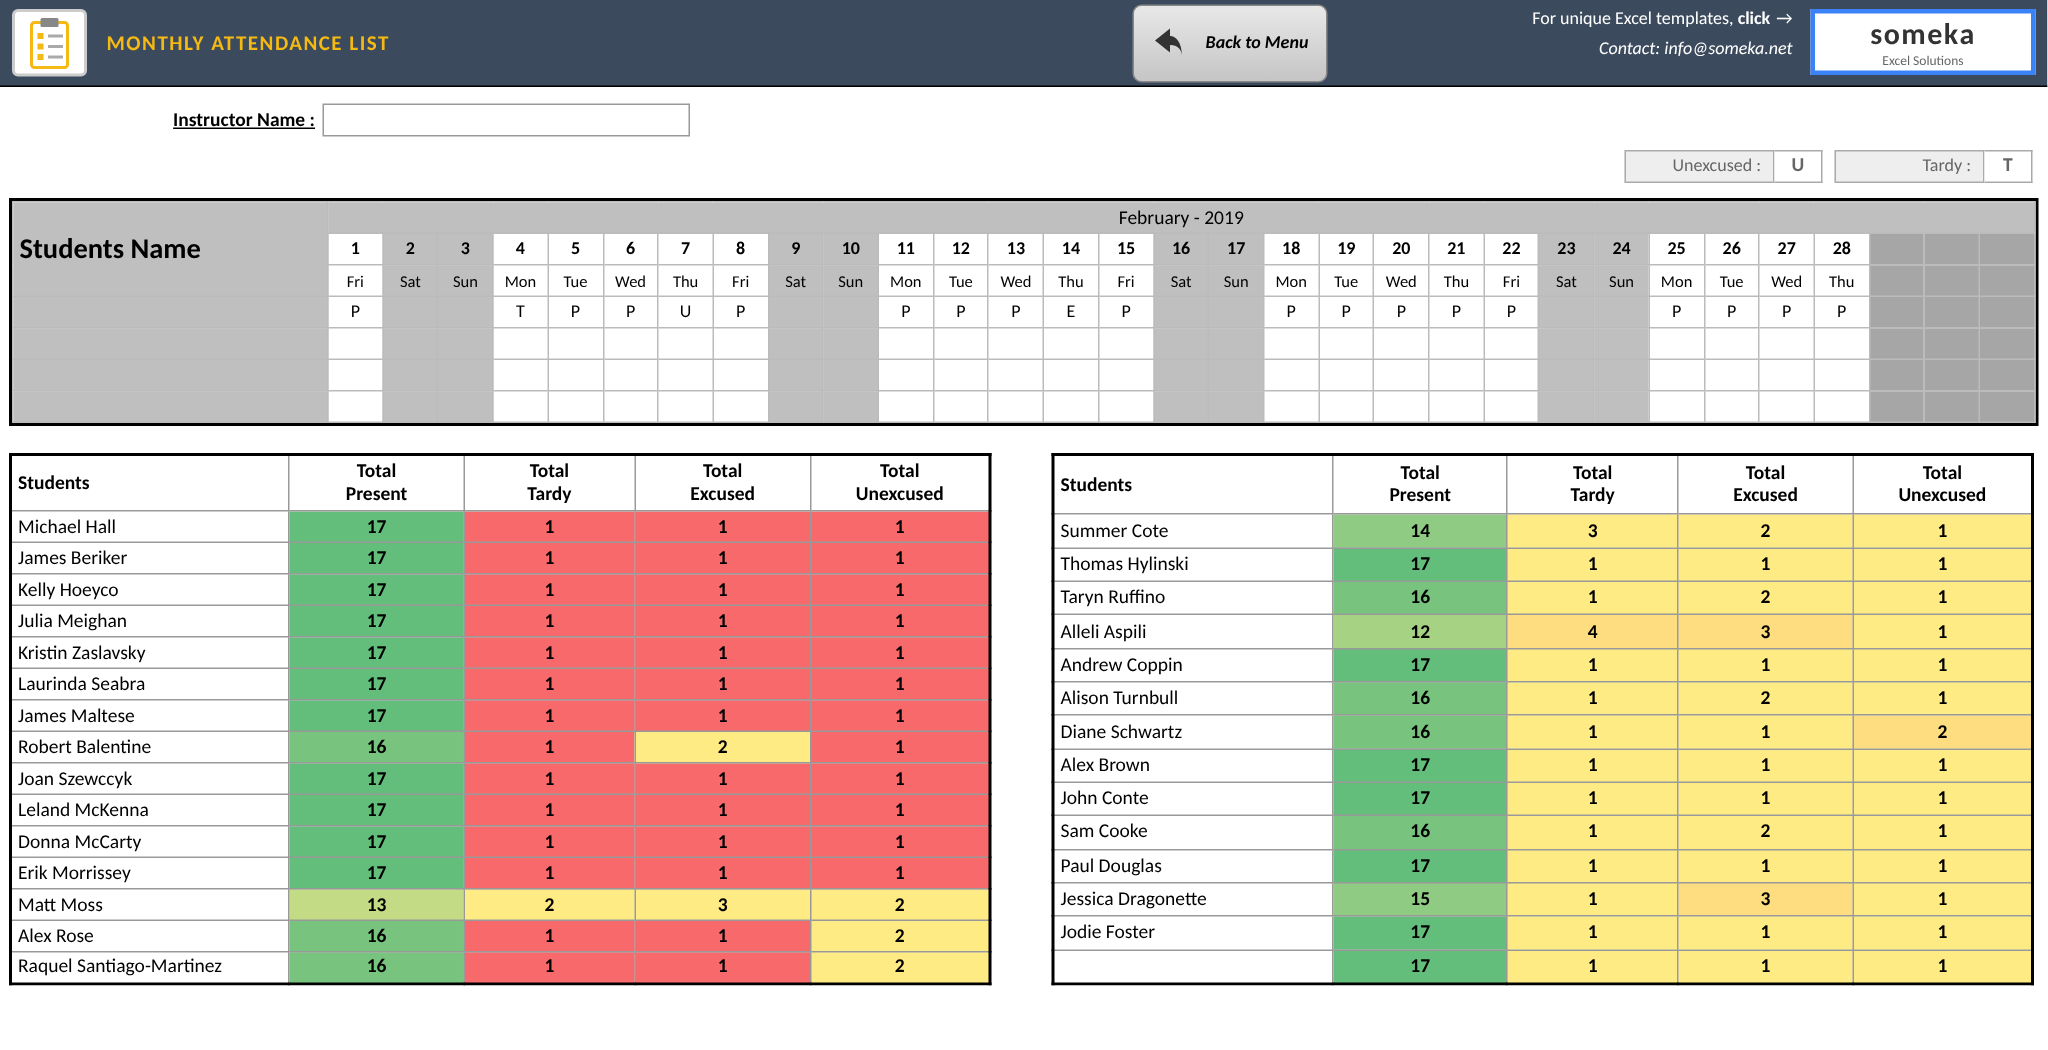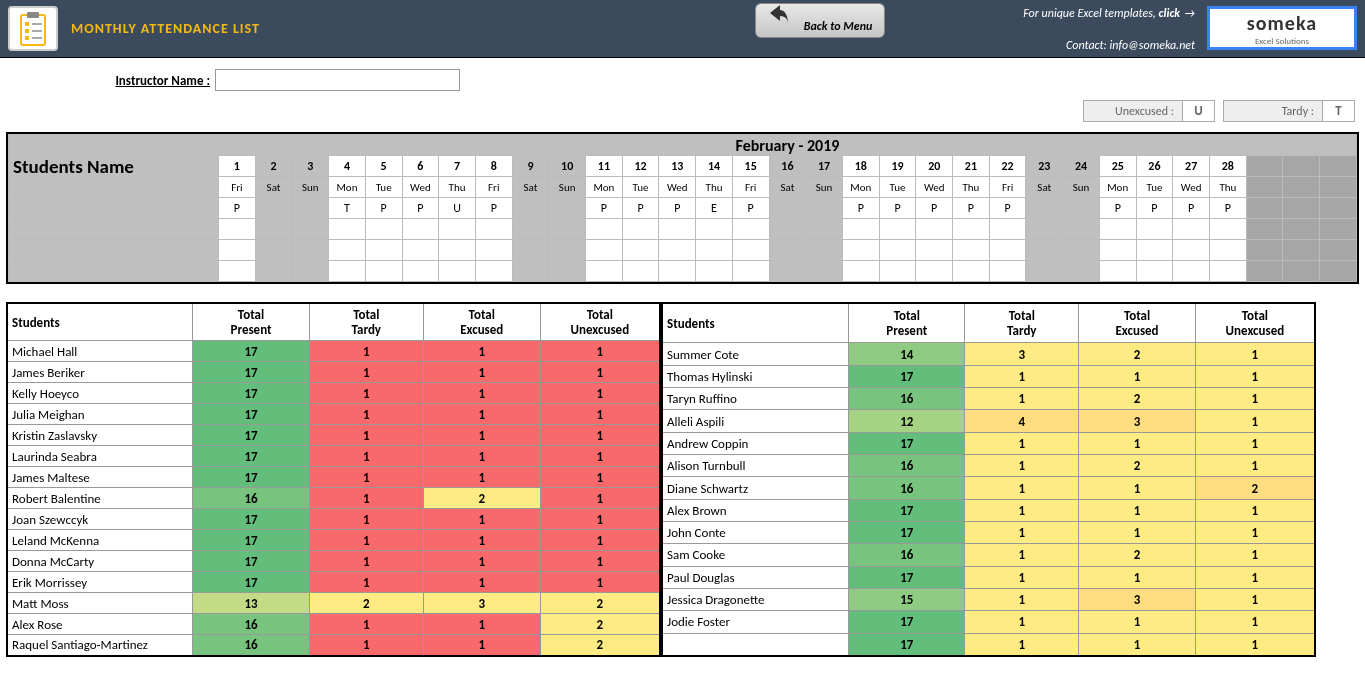--- a/index.html
+++ b/index.html
@@ -3,49 +3,49 @@
 <meta charset="utf-8">
 <style>
 *{box-sizing:border-box;margin:0;padding:0}
 body{font-family:Calibri,Arial,sans-serif;font-size:13px;background:#fff;width:1365px}
 .header-bar{background:#3b4a5c;display:flex;align-items:center;height:58px;position:relative;border-bottom:1px solid #000}
 .header-icon{width:50px;height:45px;margin:0 8px;background:#fff;border:2px solid #ccc;border-radius:4px;display:flex;align-items:center;justify-content:center}
 .header-icon svg{width:32px;height:36px}
 .header-titles{display:flex;flex-direction:column;margin-left:5px}
 .title-main{color:#f5b914;font-weight:bold;font-size:14px;letter-spacing:1px}
 .title-sub{color:#fff;font-size:22px;font-weight:bold}
-.back-btn{position:absolute;left:755px;top:3px;width:130px;height:35px;background:linear-gradient(#e8e8e8,#c5c5c5);border:1px solid #888;border-radius:6px;display:flex;align-items:flex-end;padding:4px;cursor:pointer}
+.back-btn{position:absolute;left:755px;top:3px;width:130px;height:52px;background:linear-gradient(#e8e8e8,#c5c5c5);border:1px solid #888;border-radius:6px;display:flex;align-items:center;padding:4px;cursor:pointer}
 .back-btn svg{width:36px;height:36px}
 .back-btn-text{font-style:italic;font-weight:bold;font-size:12px;text-align:center;flex:1;line-height:1.2}
 .header-right{position:absolute;right:170px;top:6px;text-align:right;color:#fff;font-size:12px}
-.header-right .line1{font-style:italic}
+.header-right .line1{}
 .header-right .line1 b{font-weight:bold}
 .header-right .arrow{margin-left:4px}
-.header-right .line2{font-style:italic;margin-top:18px}
+.header-right .line2{font-style:italic;margin-top:6px}
 .logo{position:absolute;right:8px;top:6px;width:150px;height:44px;background:#fff;border:3px solid #3b82f6;display:flex;flex-direction:column;align-items:center;justify-content:center}
 .logo .big{font-weight:bold;font-size:20px;letter-spacing:1px;color:#333}
 .logo .small{font-size:9px;color:#666}
 .form-row{display:flex;align-items:center;margin:10px 0 3px 70px;height:24px}
 .form-label{width:145px;text-align:right;font-weight:bold;text-decoration:underline;font-size:13px;padding-right:5px}
 .form-input{width:245px;height:22px;border:1px solid #999}
 .legend-group{position:absolute;display:flex;gap:8px}
 .legend-box{display:flex;align-items:center;height:22px}
 .legend-label{background:#eee;border:1px solid #aaa;padding:0 8px;height:22px;line-height:20px;font-size:12px;color:#666;text-align:right}
 .legend-val{background:#fff;border:1px solid #aaa;border-left:none;width:32px;height:22px;line-height:20px;text-align:center;font-weight:bold;color:#666}
 .form-area{position:relative;height:58px}
 .cal-wrap{margin:6px 6px 0 6px;border:2px solid #000}
 .cal-table{width:100%;border-collapse:collapse;table-layout:fixed}
 .cal-table th,.cal-table td{border:1px solid #bbb;text-align:center;height:21px;font-size:12px}
 .cal-table .rh{width:210px;text-align:left;padding-left:4px;font-weight:bold;background:#bfbfbf;font-size:19px}
 .cal-table .dnum{font-weight:bold}
 .cal-table .dow{font-size:11px}
 .cal-table .wk{background:#bfbfbf}
 .cal-table .leftlabel{background:#bfbfbf}
 .cal-table .gend{background:#a6a6a6}
-.summary-row{display:flex;margin:18px 6px 0 6px}
+.summary-row{display:flex;gap:40px;margin:18px 6px 0 6px}
 .summary-tbl{border-collapse:collapse;width:655px;border:2px solid #000}
 .summary-tbl th{border:1px solid #999;background:#fff;font-weight:bold;padding:3px 4px;font-size:13px}
 .summary-tbl th.name-col{width:215px;text-align:left;vertical-align:middle}
 .summary-tbl th.num-col{width:132px}
 .summary-tbl td{border:1px solid #999;padding:1px 4px;font-size:13px;height:21px}
 .summary-tbl td.name{text-align:left}
 .summary-tbl td.num{text-align:center;font-weight:bold}
 .g1{background:#63be7b}.g2{background:#78c47e}.g3{background:#8fcb82}.g4{background:#a6d383}.g5{background:#c3db84}
 .y1{background:#ffeb84}.y2{background:#fedd80}
 .r1{background:#f8696b}
@@ -100,21 +100,21 @@
         <div class="legend-val">T</div>
       </div>
   </div>
 </div>
 
 <div class="cal-wrap">
   <table class="cal-table" id="cal-table">
     <tbody>
         <tr>
           <td class="rh leftlabel" rowspan="3">Students Name</td>
-          <td colspan="31" class="leftlabel" style="font-weight:bold;font-size:16px">February - 2019</td>
+          <td colspan="31" class="leftlabel" style="font-weight:normal;font-size:13px">February - 2019</td>
         </tr>
     <tr id="cal-nums">
           <td class="dnum">1</td>
           <td class="dnum wk">2</td>
           <td class="dnum wk">3</td>
           <td class="dnum">4</td>
           <td class="dnum">5</td>
           <td class="dnum">6</td>
           <td class="dnum">7</td>
           <td class="dnum">8</td>

